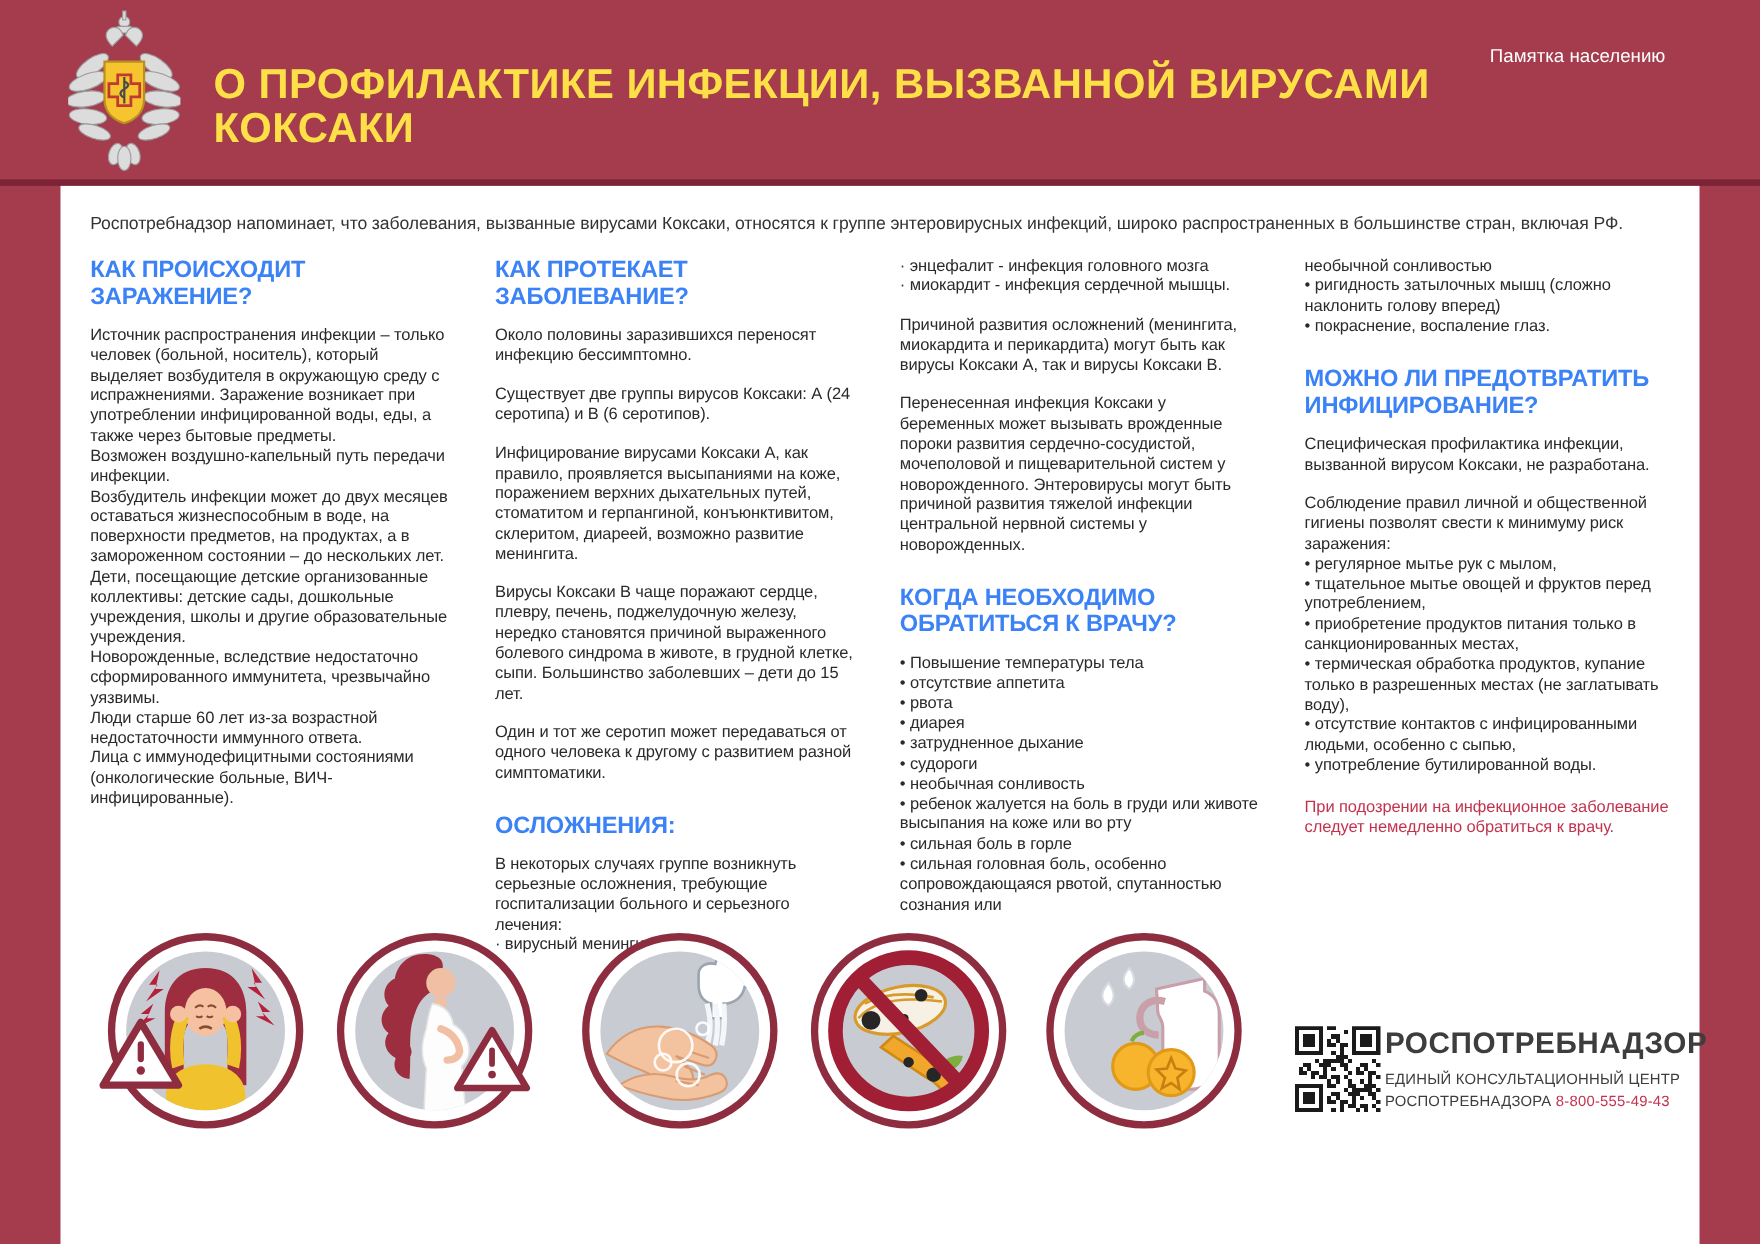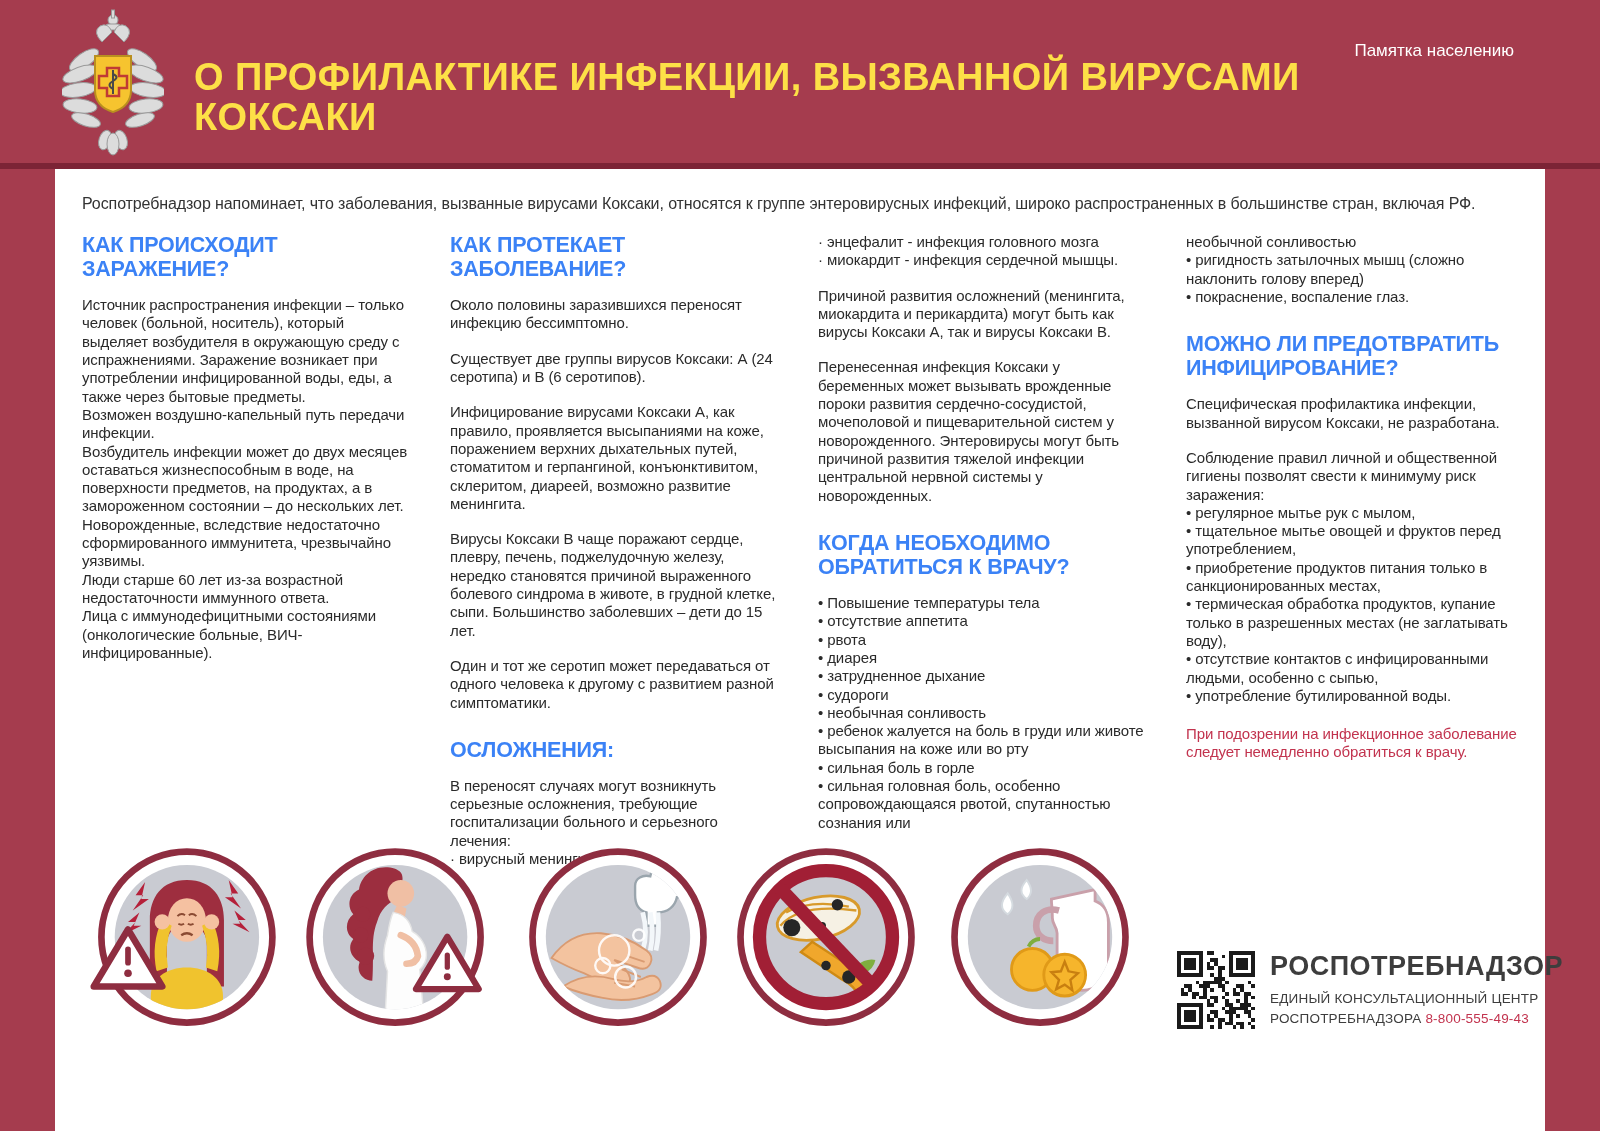--- a/index.html
+++ b/index.html
@@ -17,21 +17,21 @@
   .col{width:331px;font-size:15px;line-height:1.22;color:#2a2a2a;letter-spacing:-.1px;}
   .sec{font-size:21.5px;line-height:1.12;color:#3b82f6;margin:0 0 15px;
        font-weight:700;letter-spacing:-.2px;}
   .sec2{margin-top:26px;}
   .col p{margin:0;}
   .col p.para{margin:0 0 17px;}
   .col p.pt{margin-top:17px;}
   .note{color:#c2334e;margin-top:20px !important;}
   .icon-circle{position:absolute;top:675px;width:190px;height:190px;}
   .ic1{left:35px}.ic2{left:247px}.ic3{left:468px}.ic4{left:676px}.ic5{left:890px}
-  .brandbox{position:absolute;left:1122px;top:782px;display:flex;gap:15px;align-items:flex-start;}
+  .brandbox{position:absolute;left:1122px;top:764px;display:flex;gap:4px;align-items:flex-start;}
   .qr{width:78px;height:78px;}
   .brand-name{font-size:27px;font-weight:700;color:#3d3d3d;letter-spacing:.5px;margin:0 0 7px;}
   .brand-line{font-size:13.5px;font-weight:400;color:#3d3d3d;line-height:1.5;letter-spacing:.2px;}
   .phone{color:#c2334e;}
 </style>
 </head>
 <body>
 
 <div class="poster">
 
@@ -78,34 +78,35 @@
     <div class="panel-inner">
       <p class="intro">Роспотребнадзор напоминает, что заболевания, вызванные вирусами Коксаки, относятся к группе энтеровирусных инфекций, широко распространенных в большинстве стран, включая РФ.</p>
 
       <div class="columns">
 
         <div class="col">
           <h3 class="sec">КАК ПРОИСХОДИТ ЗАРАЖЕНИЕ?</h3>
           <p>Источник распространения инфекции – только человек (больной, носитель), который выделяет возбудителя в окружающую среду с испражнениями. Заражение возникает при употреблении инфицированной воды, еды, а также через бытовые предметы.</p>
           <p>Возможен воздушно-капельный путь передачи инфекции.</p>
           <p>Возбудитель инфекции может до двух месяцев оставаться жизнеспособным в воде, на поверхности предметов, на продуктах, а в замороженном состоянии – до нескольких лет.</p>
+          <p>Дети, посещающие детские организованные коллективы: детские сады, дошкольные учреждения, школы и другие образовательные учреждения.</p>
           <p>Новорожденные, вследствие недостаточно сформированного иммунитета, чрезвычайно уязвимы.</p>
           <p>Люди старше 60 лет из-за возрастной недостаточности иммунного ответа.</p>
           <p>Лица с иммунодефицитными состояниями (онкологические больные, ВИЧ-инфицированные).</p>
         </div>
 
         <div class="col">
           <h3 class="sec">КАК ПРОТЕКАЕТ ЗАБОЛЕВАНИЕ?</h3>
           <p class="para">Около половины заразившихся переносят инфекцию бессимптомно.</p>
           <p class="para">Существует две группы вирусов Коксаки: А (24 серотипа) и В (6 серотипов).</p>
           <p class="para">Инфицирование вирусами Коксаки А, как правило, проявляется высыпаниями на коже, поражением верхних дыхательных путей, стоматитом и герпангиной, конъюнктивитом, склеритом, диареей, возможно развитие менингита.</p>
           <p class="para">Вирусы Коксаки В чаще поражают сердце, плевру, печень, поджелудочную железу, нередко становятся причиной выраженного болевого синдрома в животе, в грудной клетке, сыпи. Большинство заболевших – дети до 15 лет.</p>
           <p class="para">Один и тот же серотип может передаваться от одного человека к другому с развитием разной симптоматики.</p>
           <h3 class="sec sec2">ОСЛОЖНЕНИЯ:</h3>
-          <p>В переносят случаях могут возникнуть серьезные осложнения, требующие госпитализации больного и серьезного лечения:</p>
+          <p>В некоторых случаях группе возникнуть серьезные осложнения, требующие госпитализации больного и серьезного лечения:</p>
           <p>· вирусный менингит</p>
         </div>
 
         <div class="col">
           <p>· энцефалит - инфекция головного мозга</p>
           <p>· миокардит - инфекция сердечной мышцы.</p>
           <p class="pt">Причиной развития осложнений (менингита, миокардита и перикардита) могут быть как вирусы Коксаки А, так и вирусы Коксаки В.</p>
           <p class="pt">Перенесенная инфекция Коксаки у беременных может вызывать врожденные пороки развития сердечно-сосудистой, мочеполовой и пищеварительной систем у новорожденного. Энтеровирусы могут быть причиной развития тяжелой инфекции центральной нервной системы у новорожденных.</p>
           <h3 class="sec sec2">КОГДА НЕОБХОДИМО ОБРАТИТЬСЯ К ВРАЧУ?</h3>
           <p>• Повышение температуры тела</p>

